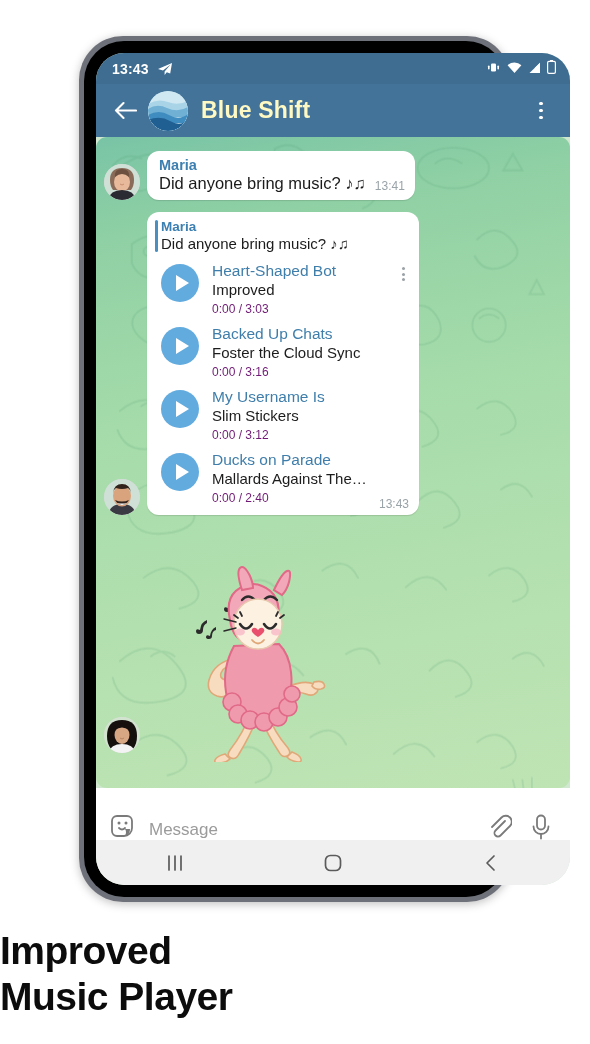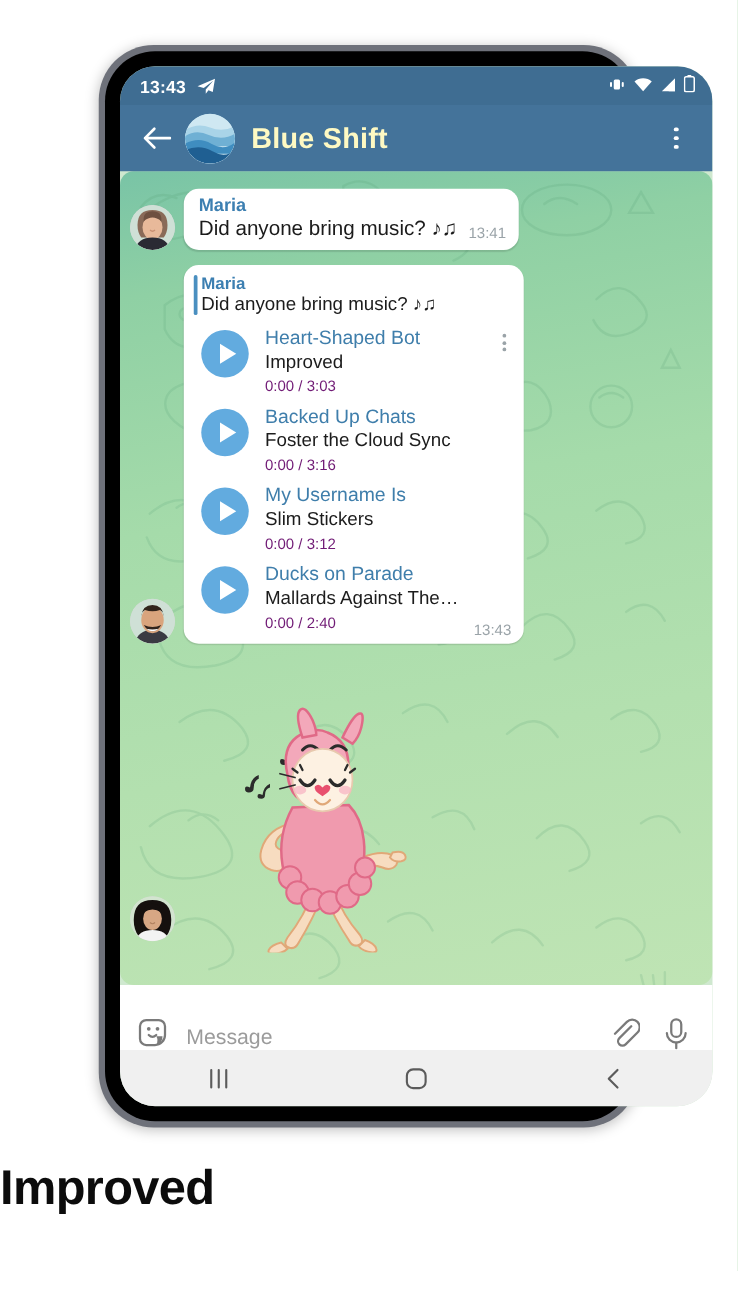--- a/index.html
+++ b/index.html
@@ -678,13 +678,14 @@
           <path d="M12 3 L5 10 L12 17" fill="none" stroke="#5b5b5b" stroke-width="1.7" stroke-linecap="round" stroke-linejoin="round"></path>
         </svg>
       </div>
     </div>
 
   </div>
 </div>
 
 <div id="caption">
   <div>Improved</div>
+  <div>Music Player</div>
 </div>
 
 </body></html>

